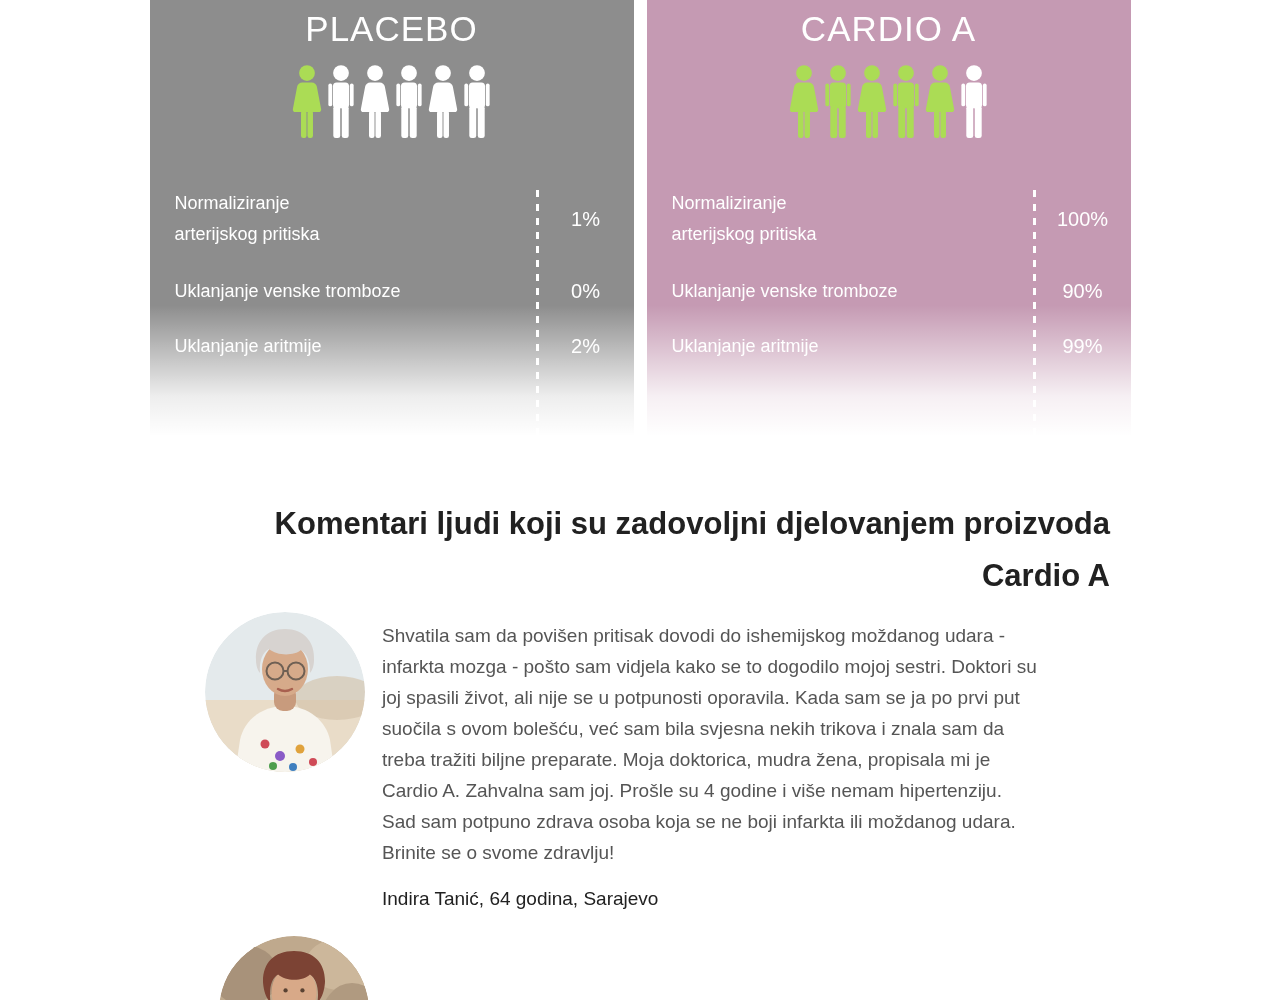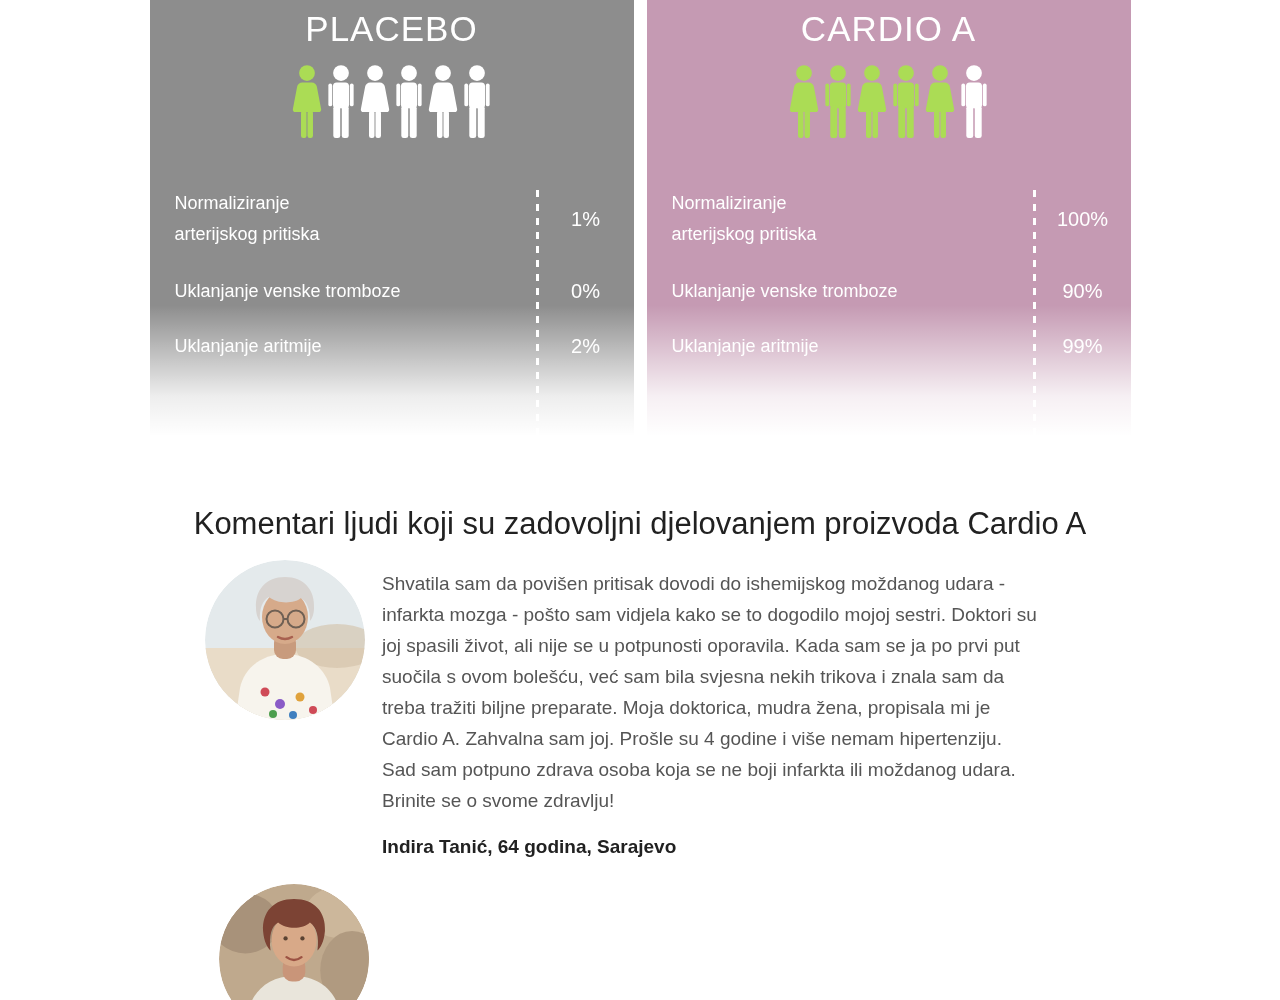--- a/index.html
+++ b/index.html
@@ -54,43 +54,43 @@
   }
   .divider {
     position: absolute; z-index: 1;
     top: 190px; bottom: 0; right: 95px; width: 2.5px;
     background: repeating-linear-gradient(to bottom, #ffffff 0 7px, rgba(255,255,255,0) 7px 14px);
   }
 
   
   .testimonials { margin-top: 62px; }
   .t-heading {
-    max-width: 940px; margin: 4px auto; text-align: center;
-    font-size: 31px; line-height: 52px; font-weight: 400;
+    max-width: 940px; margin: 4px auto; text-align: right;
+    font-size: 31px; line-height: 52px; font-weight: 700;
     color: var(--heading-text, #212121);
   }
   .testimonial {
     display: flex; align-items: flex-start;
     padding: 0 240px 0 205px;
   }
   .testimonial.first  { margin-top: 10px; }
   .testimonial.second { margin-top: 26px; }
   .t-avatar {
     flex: none; width: 160px; height: 160px;
     border-radius: 50%; overflow: hidden; margin-right: 17px;
   }
   .testimonial.second .t-avatar { width: 150px; height: 150px; margin-left: 14px; margin-right: 13px; }
   .t-body { flex: 1; padding-top: 8px; }
   .testimonial.second .t-body { padding-top: 26px; }
   .t-text {
     margin: 0; font-size: 19px; line-height: 31px;
     color: var(--body-text, #555555);
   }
   .t-author {
-    margin: 20px 0 0; font-size: 19px; font-weight: 700;
+    margin: 20px 0 0; font-size: 19px; font-weight: 400;
     color: var(--author-text, #212121);
   }
 </style>
 </head>
 <body>
 
 <div class="page">
 
   <section class="cards">
 

